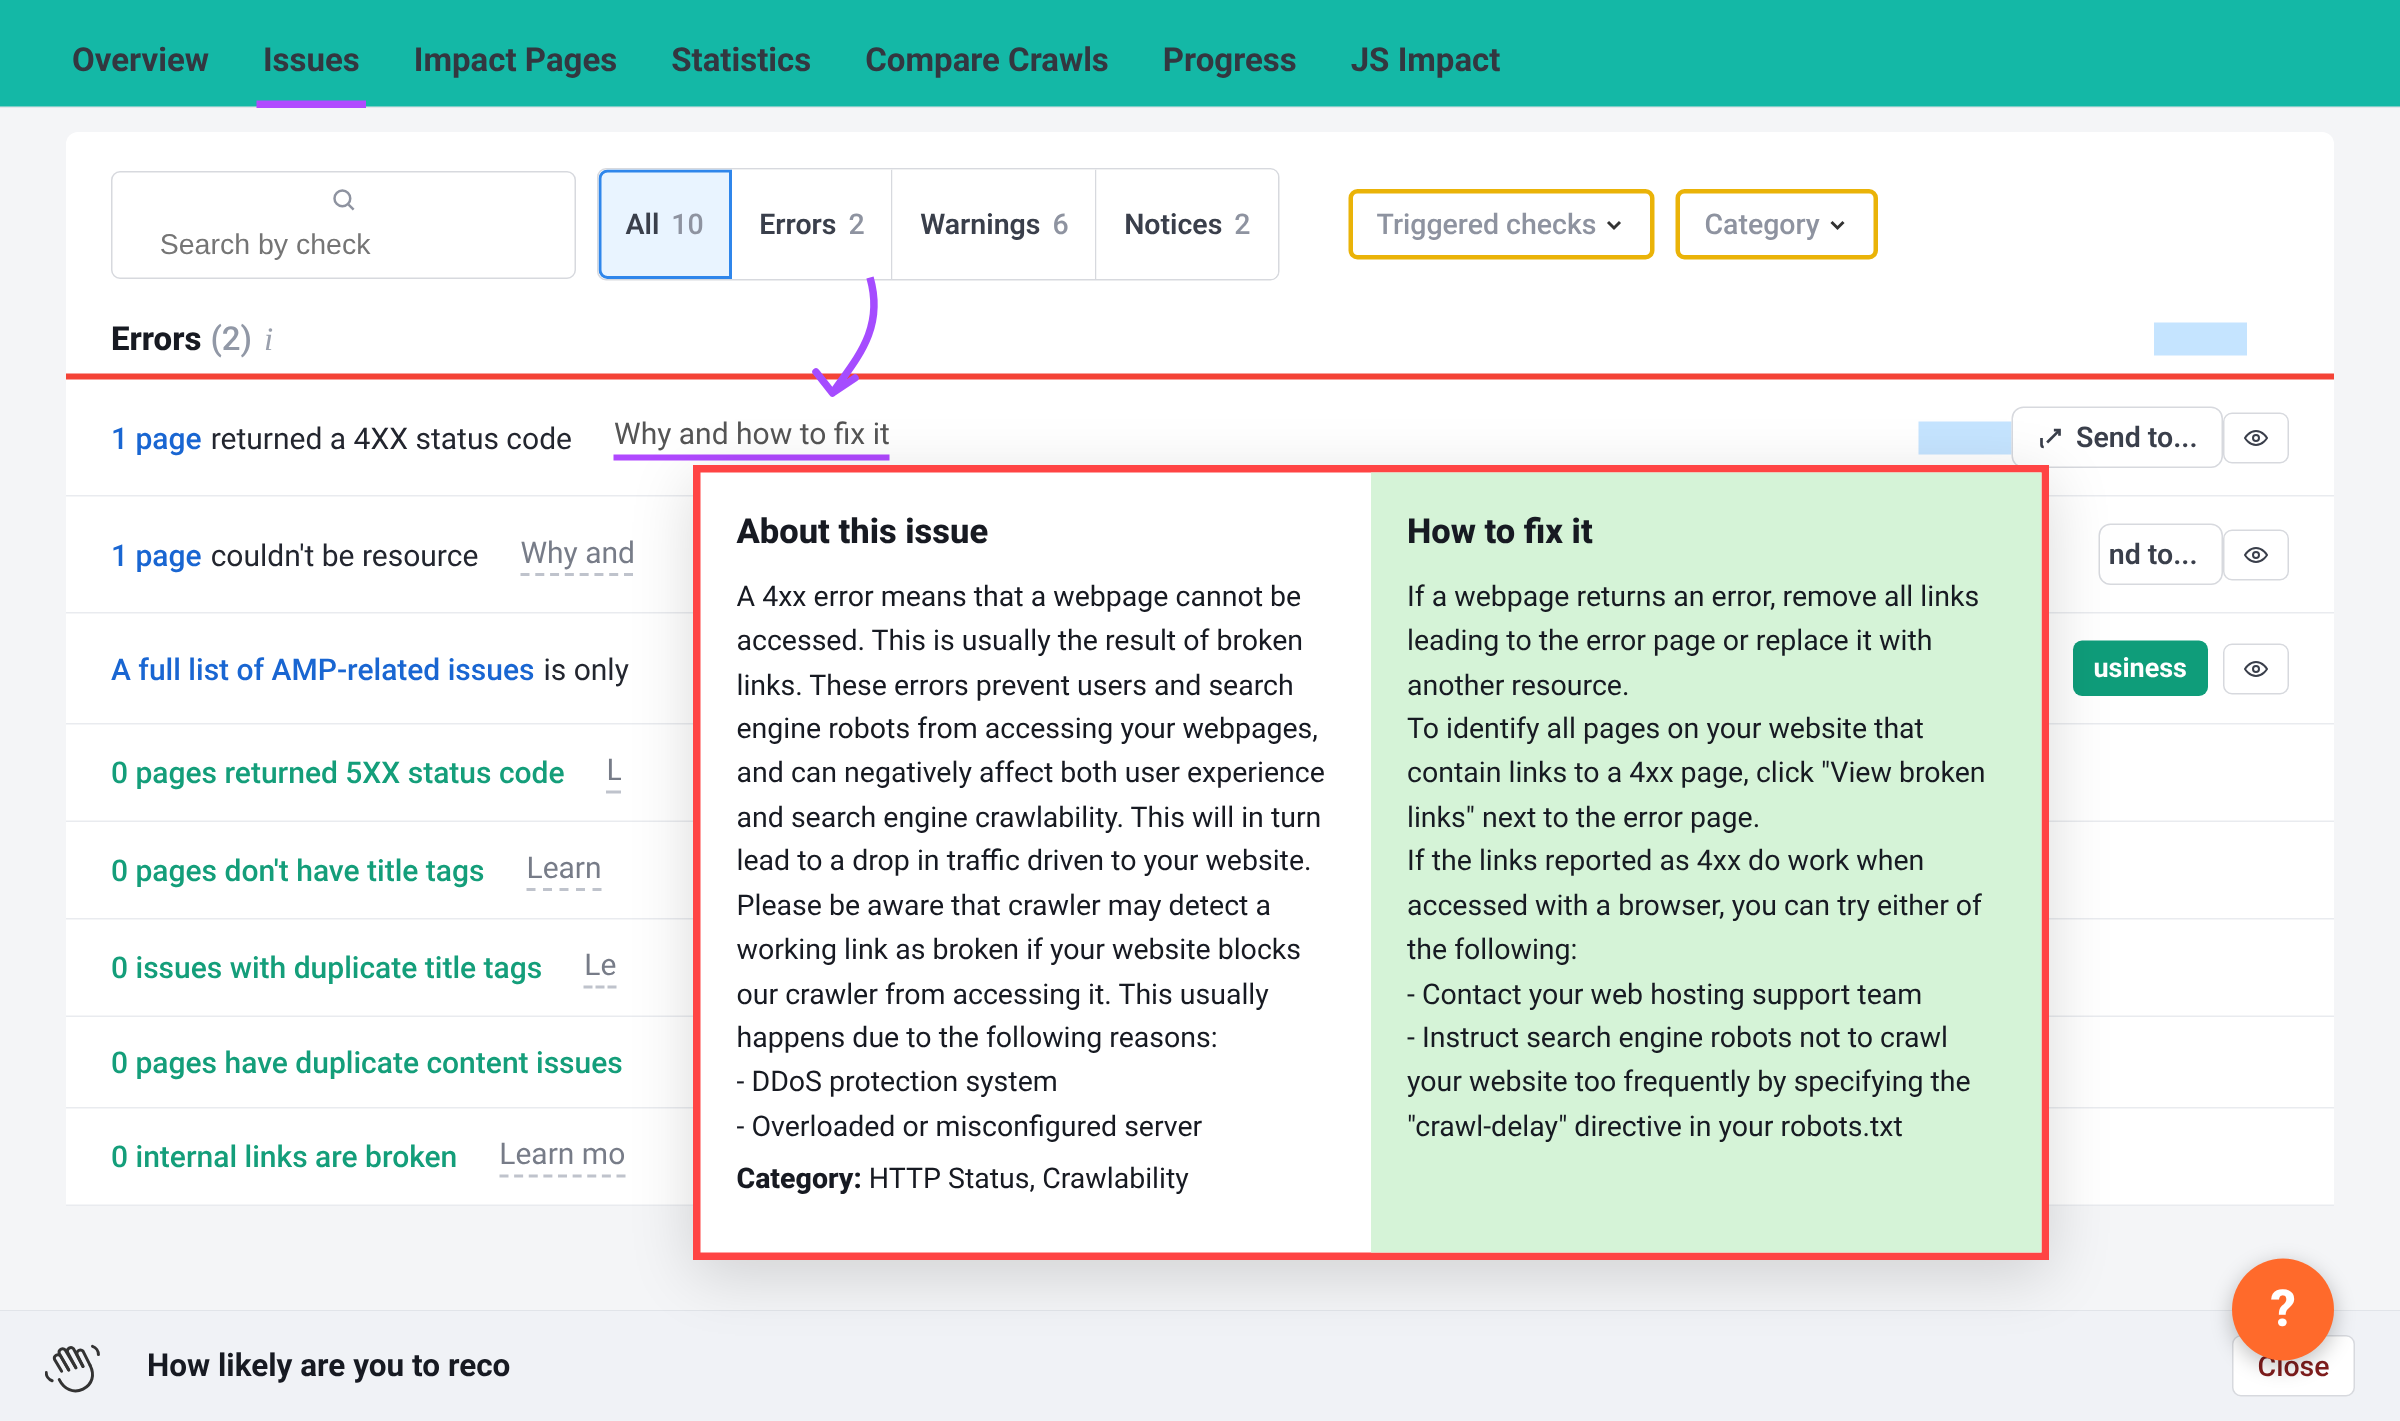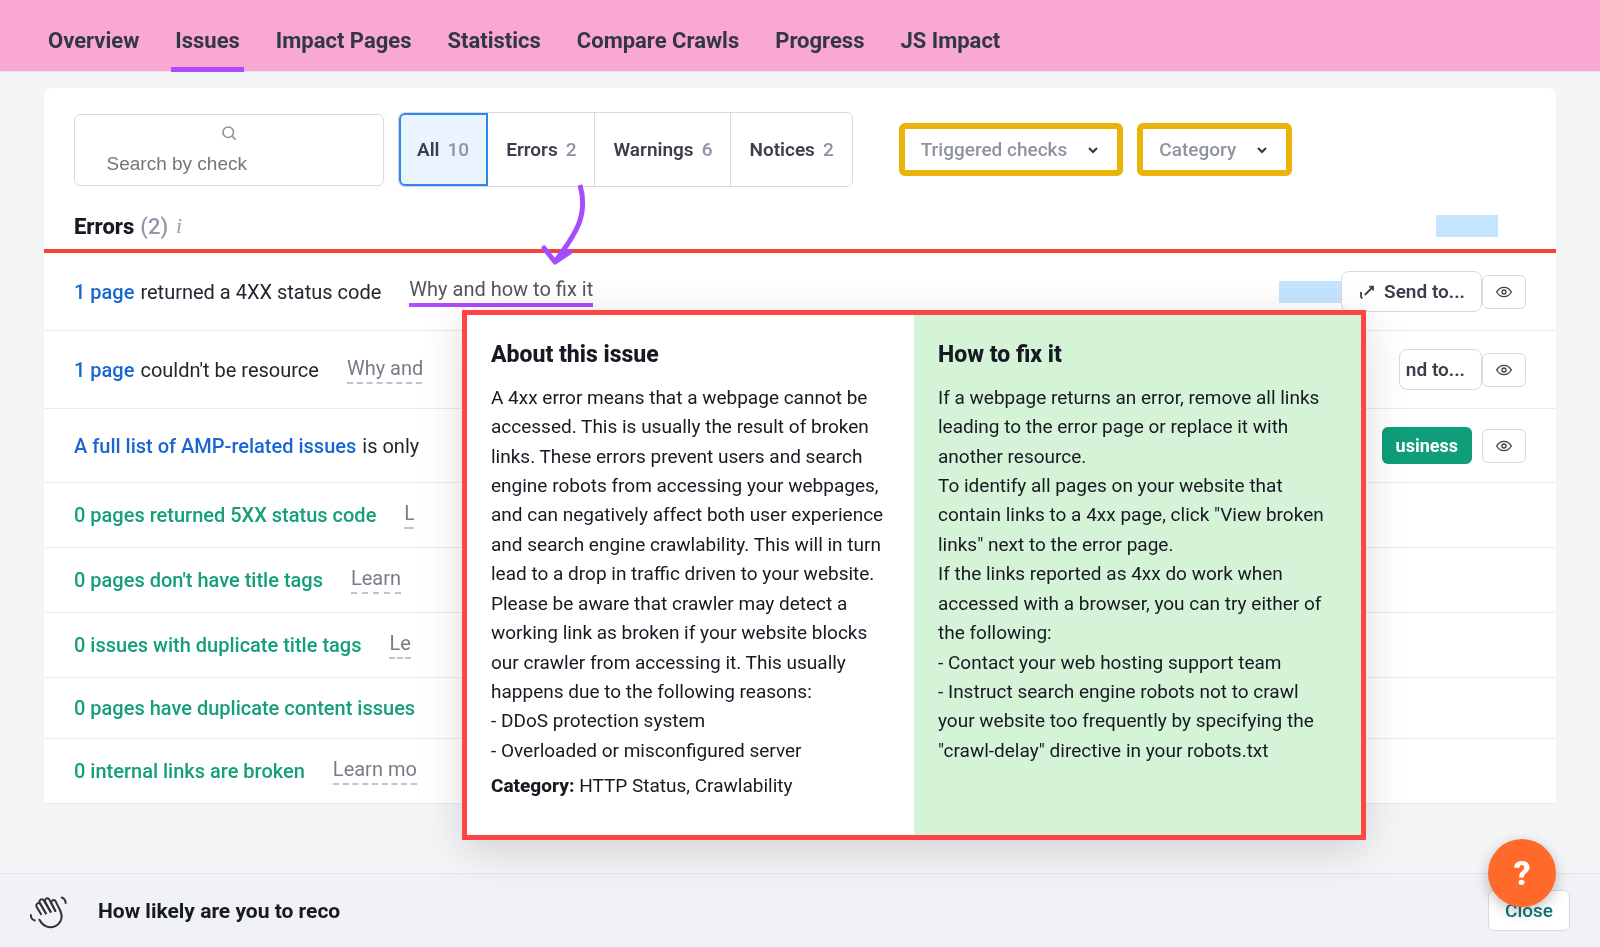--- a/index.html
+++ b/index.html
@@ -12,21 +12,21 @@
     height: 947px;
     overflow: hidden;
     font-size: 19px;
   }
 
   
   .tabs {
     display: flex;
     gap: 28px;
     padding: 18px 44px 0 44px;
-    background: #f9a8d4;
+    background: #14b8a6;
     border-bottom: 1px solid #e4e6ea;
   }
   .tab {
     padding: 10px 4px 18px 4px;
     font-weight: 700;
     font-size: 22px;
     color: #333740;
     cursor: pointer;
     position: relative;
   }
@@ -85,22 +85,22 @@
   }
   .filter-btn:last-child{border-right:none}
   .filter-btn .cnt{color:#8e93a0;font-weight:500}
   .filter-btn.active{
     background:#e9f4ff;
     outline:2px solid #2f86eb;
     outline-offset:-2px;
     border-radius:6px 0 0 6px;
   }
   .dropdown{
-    display:flex; align-items:center; gap:14px;
-    border:6px solid #eab308;
+    display:flex; align-items:center; 
+    border:3px solid #eab308;
     border-radius:6px;
     padding:9px 16px;
     font-size:19px;
     font-weight:500;
     color:#8e93a0;
     cursor:pointer;
     background:#fff;
   }
 
   
@@ -190,21 +190,21 @@
     background:#f0f2f6;
     border-top:1px solid #e1e4e9;
     padding:16px 30px;
     display:flex; align-items:center;
     font-weight:700; font-size:21px;
   }
   .feedback .wave{width:38px;height:38px;margin-right:30px}
   .close-btn{
     margin-left:auto;
     border:1px solid #d7d9de;border-radius:6px;
-    padding:8px 16px;font-size:19px;font-weight:500;color:#0f766e;
+    padding:8px 16px;font-size:19px;font-weight:500;color:#7f1d1d;
     background:#fff;cursor:pointer;
   }
 
   
   .fab{
     position:fixed; right:44px; bottom:40px;
     width:68px;height:68px;border-radius:50%;
     background:#ff6a2b;color:#fff;
     display:flex;align-items:center;justify-content:center;
     font-size:34px;font-weight:800;

